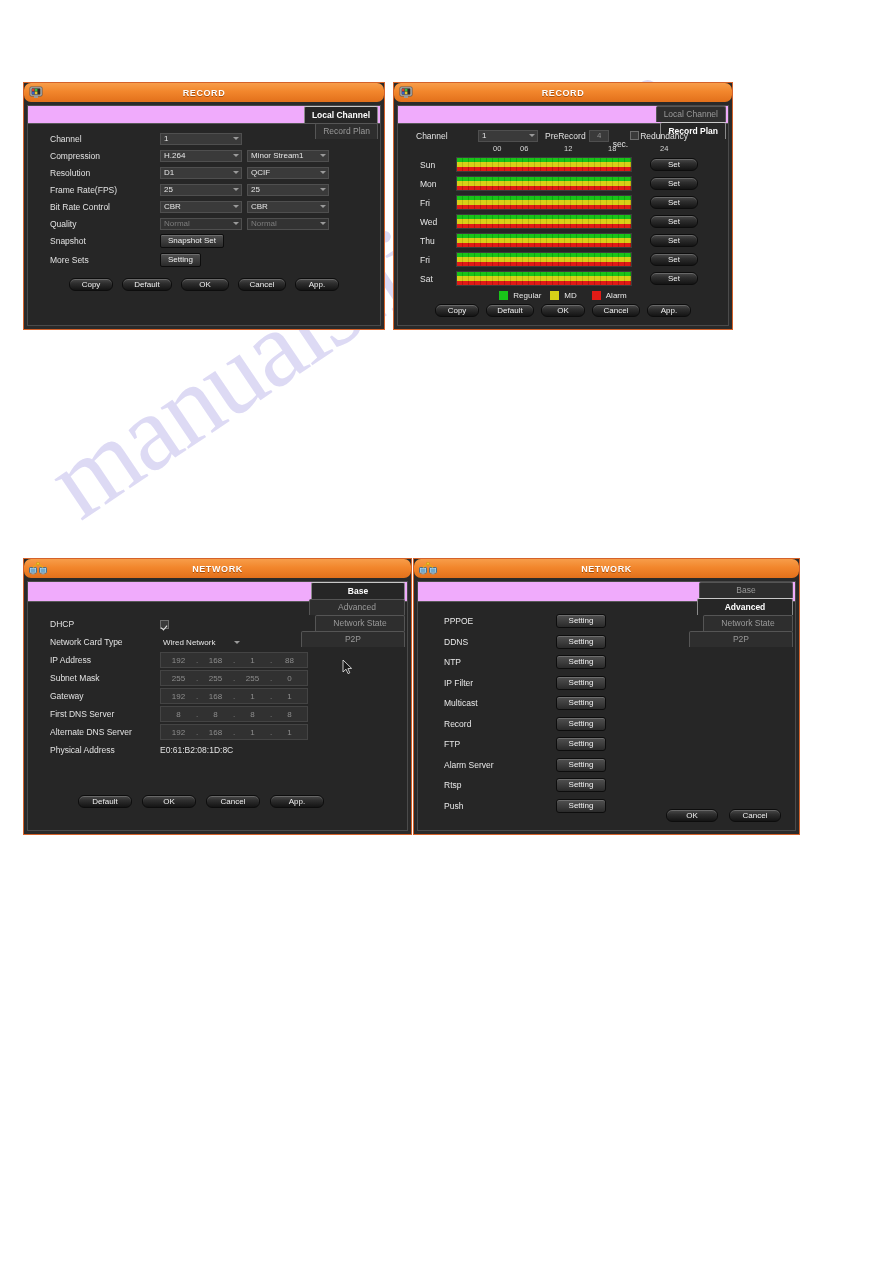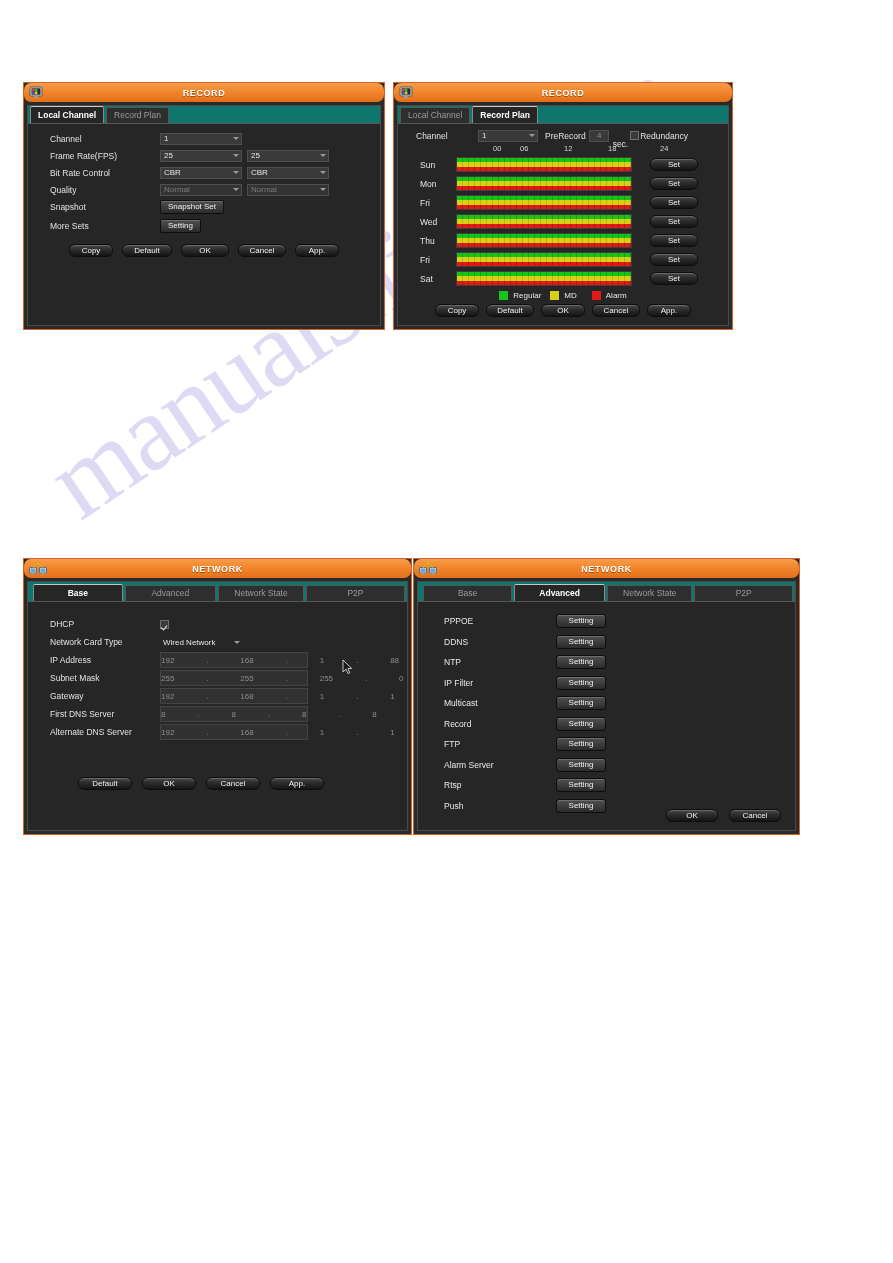--- a/index.html
+++ b/index.html
@@ -55,21 +55,21 @@
 
   .dlg-body{
     position:absolute;left:3px;right:3px;top:22px;bottom:3px;
     background:#262626;
     border:1px solid #4a4a4a;
     box-sizing:border-box;
   }
 
   
   .tabs{display:flex;height:17px;align-items:flex-end;padding-left:2px;
-        border-bottom:1px solid #585858;background:#0f766e;}
+        border-bottom:1px solid #585858;background:#f0abfc;flex-direction:column;}
   .tab{
     height:15px;line-height:15px;
     padding:0 7px;
     font-size:8.5px;color:#9a9a9a;
     background:#2e2e2e;
     border:1px solid #555;border-bottom:none;
     border-radius:2px 2px 0 0;
     margin-right:2px;
     white-space:nowrap;
   }
@@ -137,21 +137,20 @@
   .bar.yellow{background:repeating-linear-gradient(90deg,#d8cf17 0px,#d8cf17 5px,#bdb410 5px,#bdb410 6px);}
   .bar.red{background:repeating-linear-gradient(90deg,#e01b16 0px,#e01b16 5px,#b81310 5px,#b81310 6px);}
   .legend{display:flex;justify-content:center;align-items:center;gap:5px;font-size:8px;color:#e8e8e8;}
   .swatch{width:9px;height:9px;display:inline-block;}
 
   
   .ipfield{
     height:16px;width:148px;background:#313131;border:1px solid #444;
     display:flex;align-items:center;font-size:8px;color:#8d8d8d;
     box-sizing:border-box;
-    gap:32px;
   }
   .ipfield .oct{width:25%;text-align:center;}
   .ipfield .dot{width:2px;}
 
   
   .cursor{position:absolute;width:11px;height:16px;}
 
   
   .advrow{display:flex;align-items:center;height:20.5px;}
   .advlbl{width:112px;font-size:8.5px;color:#e8e8e8;}
@@ -187,21 +186,43 @@
       <div class="form">
 
         <div class="row" style="padding-left:22px;">
           <div class="lbl" style="width:110px;">Channel</div>
           <div class="sel" style="width:82px;">
             <span class="v">1</span>
             <span class="caret"></span>
           </div>
         </div>
 
-
+        <div class="row" style="padding-left:22px;">
+          <div class="lbl" style="width:110px;">Compression</div>
+          <div class="sel" style="width:82px;">
+            <span class="v">H.264</span>
+            <span class="caret"></span>
+          </div>
+          <div class="sel" style="width:82px;margin-left:5px;">
+            <span class="v">Minor Stream1</span>
+            <span class="caret"></span>
+          </div>
+        </div>
+
+        <div class="row" style="padding-left:22px;">
+          <div class="lbl" style="width:110px;">Resolution</div>
+          <div class="sel" style="width:82px;">
+            <span class="v">D1</span>
+            <span class="caret"></span>
+          </div>
+          <div class="sel" style="width:82px;margin-left:5px;">
+            <span class="v">QCIF</span>
+            <span class="caret"></span>
+          </div>
+        </div>
 
         <div class="row" style="padding-left:22px;">
           <div class="lbl" style="width:110px;">Frame Rate(FPS)</div>
           <div class="sel" style="width:82px;">
             <span class="v">25</span>
             <span class="caret"></span>
           </div>
           <div class="sel" style="width:82px;margin-left:5px;">
             <span class="v">25</span>
             <span class="caret"></span>
@@ -479,20 +500,24 @@
                 <span class="dot">.</span>
                 <span class="oct">168</span>
                 <span class="dot">.</span>
                 <span class="oct">1</span>
                 <span class="dot">.</span>
                 <span class="oct">1</span>
               </div>
             </div>
           </div>
 
+        <div class="row" style="height:18px;">
+          <div class="lbl" style="width:110px;">Physical Address</div>
+          <div class="lbl">E0:61:B2:08:1D:8C</div>
+        </div>
       </div>
 
       <div class="btnbar" style="margin-top:36px;gap:10px;padding-left:50px;justify-content:flex-start;">
         <div class="btn" style="width:54px;">Default</div>
         <div class="btn" style="width:54px;">OK</div>
         <div class="btn" style="width:54px;">Cancel</div>
         <div class="btn" style="width:54px;">App.</div>
       </div>
     </div>
 

